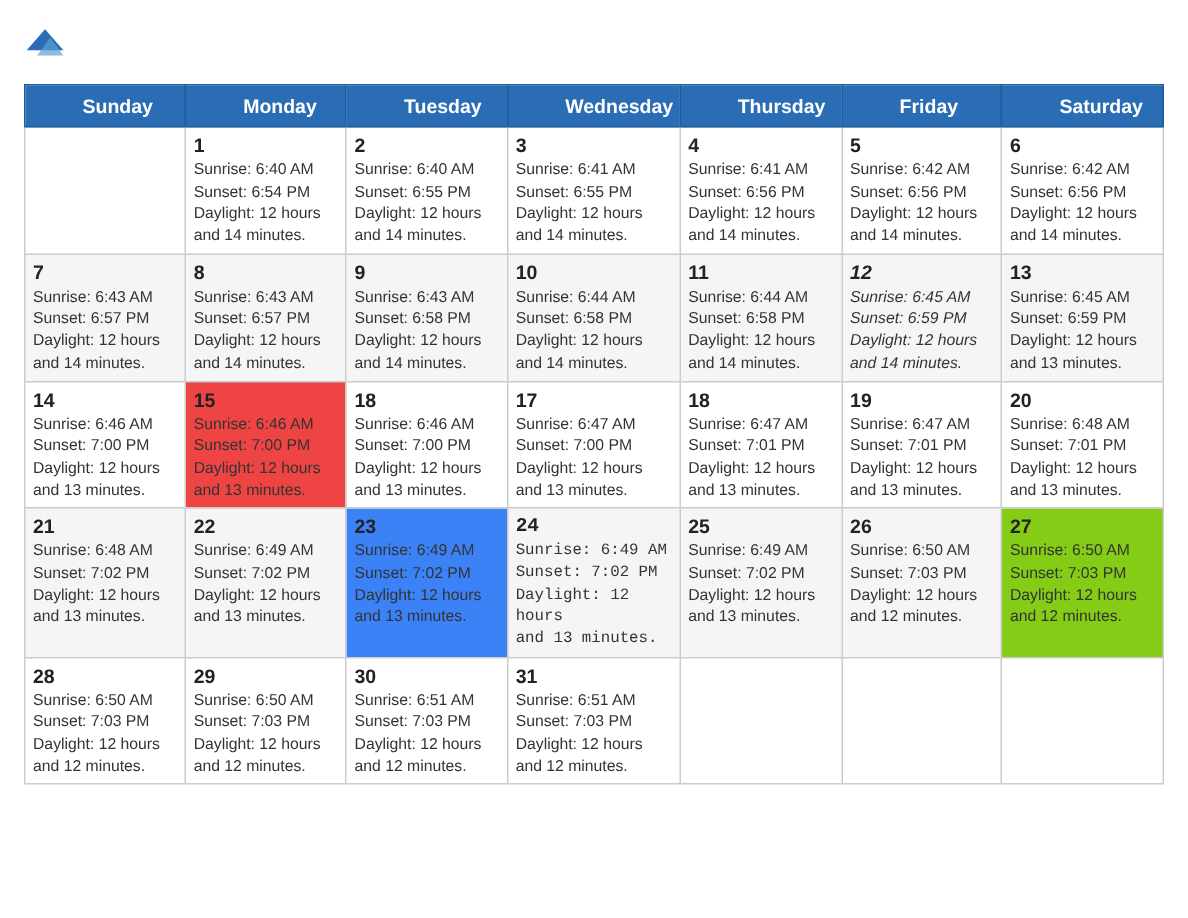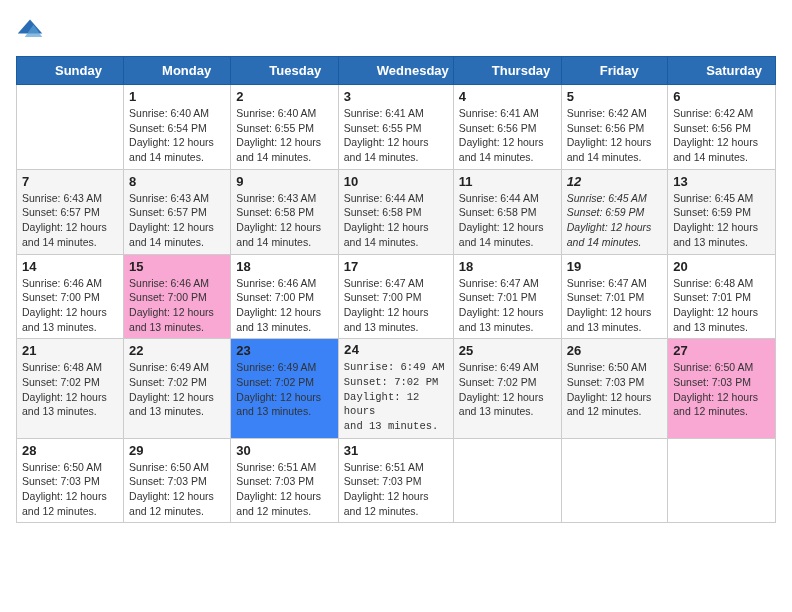--- a/index.html
+++ b/index.html
@@ -232,21 +232,21 @@
         </td>
       </tr>
       <tr>
         <td style="background: rgb(255, 255, 255);">
           <span class="day-num">14</span>
           <div class="day-info" style="white-space: pre-line;">Sunrise: 6:46 AM
 Sunset: 7:00 PM
 Daylight: 12 hours
 and 13 minutes.</div>
         </td>
-        <td style="background: #f9a8d4;">
+        <td style="background: #ef4444;">
           <span class="day-num">15</span>
           <div class="day-info" style="white-space: pre-line;">Sunrise: 6:46 AM
 Sunset: 7:00 PM
 Daylight: 12 hours
 and 13 minutes.</div>
         </td>
         <td style="background: rgb(255, 255, 255);">
           <span class="day-num">18</span>
           <div class="day-info" style="white-space: pre-line;">Sunrise: 6:46 AM
 Sunset: 7:00 PM
@@ -318,21 +318,21 @@
 Daylight: 12 hours
 and 13 minutes.</div>
         </td>
         <td style="background: rgb(245, 245, 245);">
           <span class="day-num">26</span>
           <div class="day-info" style="white-space: pre-line;">Sunrise: 6:50 AM
 Sunset: 7:03 PM
 Daylight: 12 hours
 and 12 minutes.</div>
         </td>
-        <td style="background: #f9a8d4; margin-top: 25px;">
+        <td style="background: #84cc16; margin-top: 25px;">
           <span class="day-num">27</span>
           <div class="day-info" style="white-space: pre-line;">Sunrise: 6:50 AM
 Sunset: 7:03 PM
 Daylight: 12 hours
 and 12 minutes.</div>
         </td>
       </tr>
       <tr>
         <td style="background: rgb(255, 255, 255);">
           <span class="day-num">28</span>

